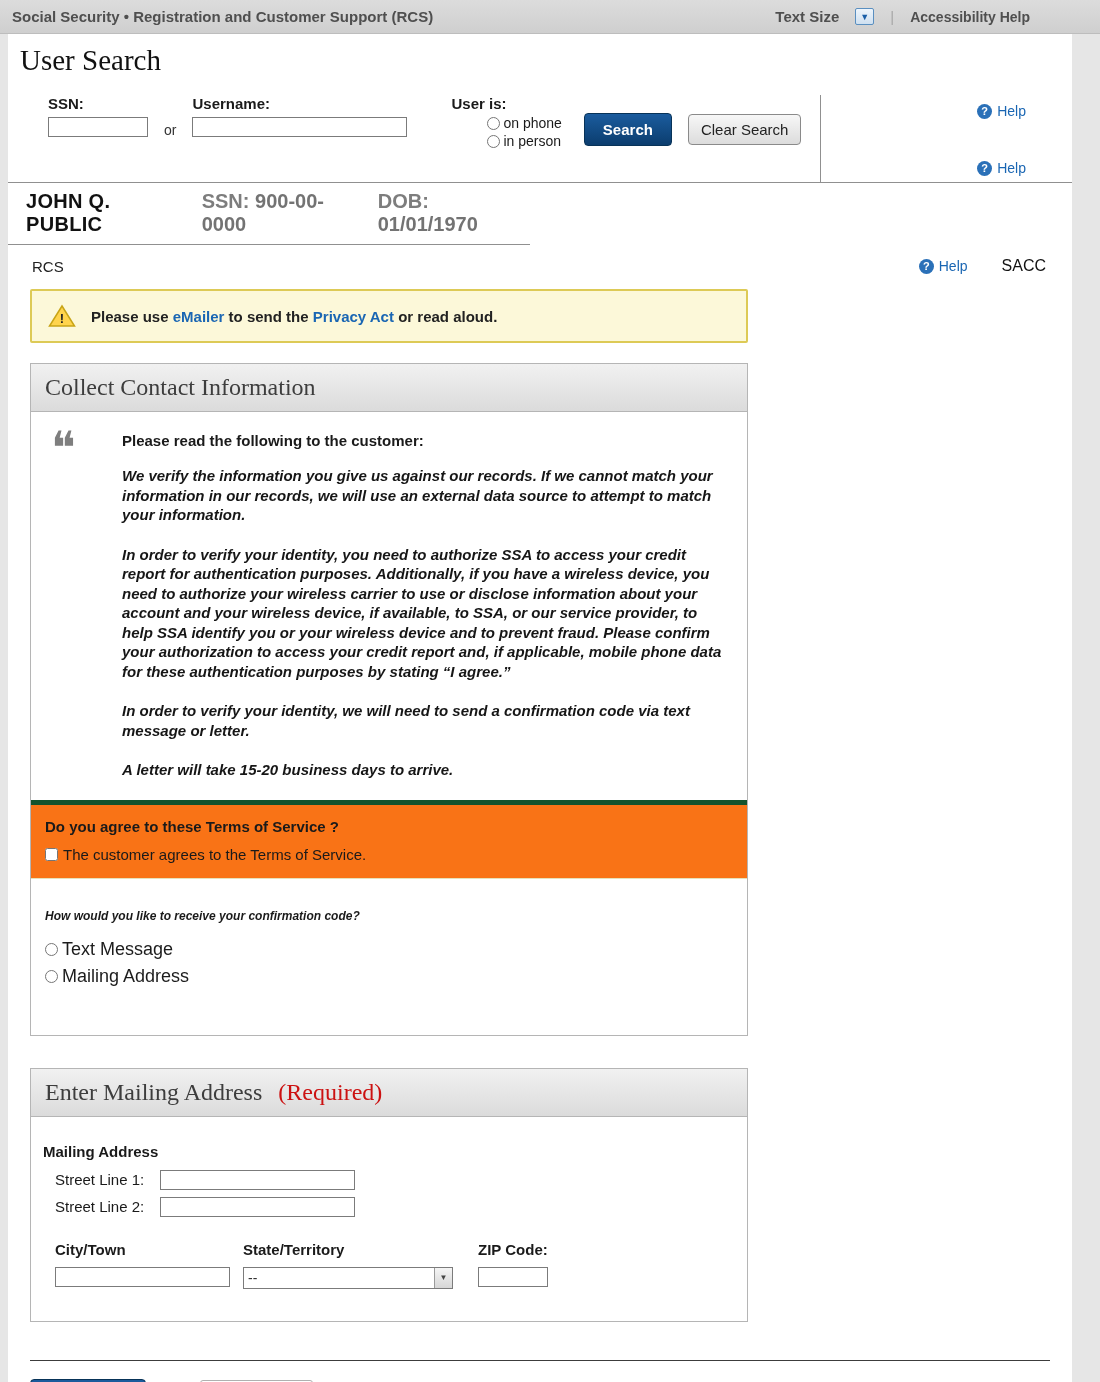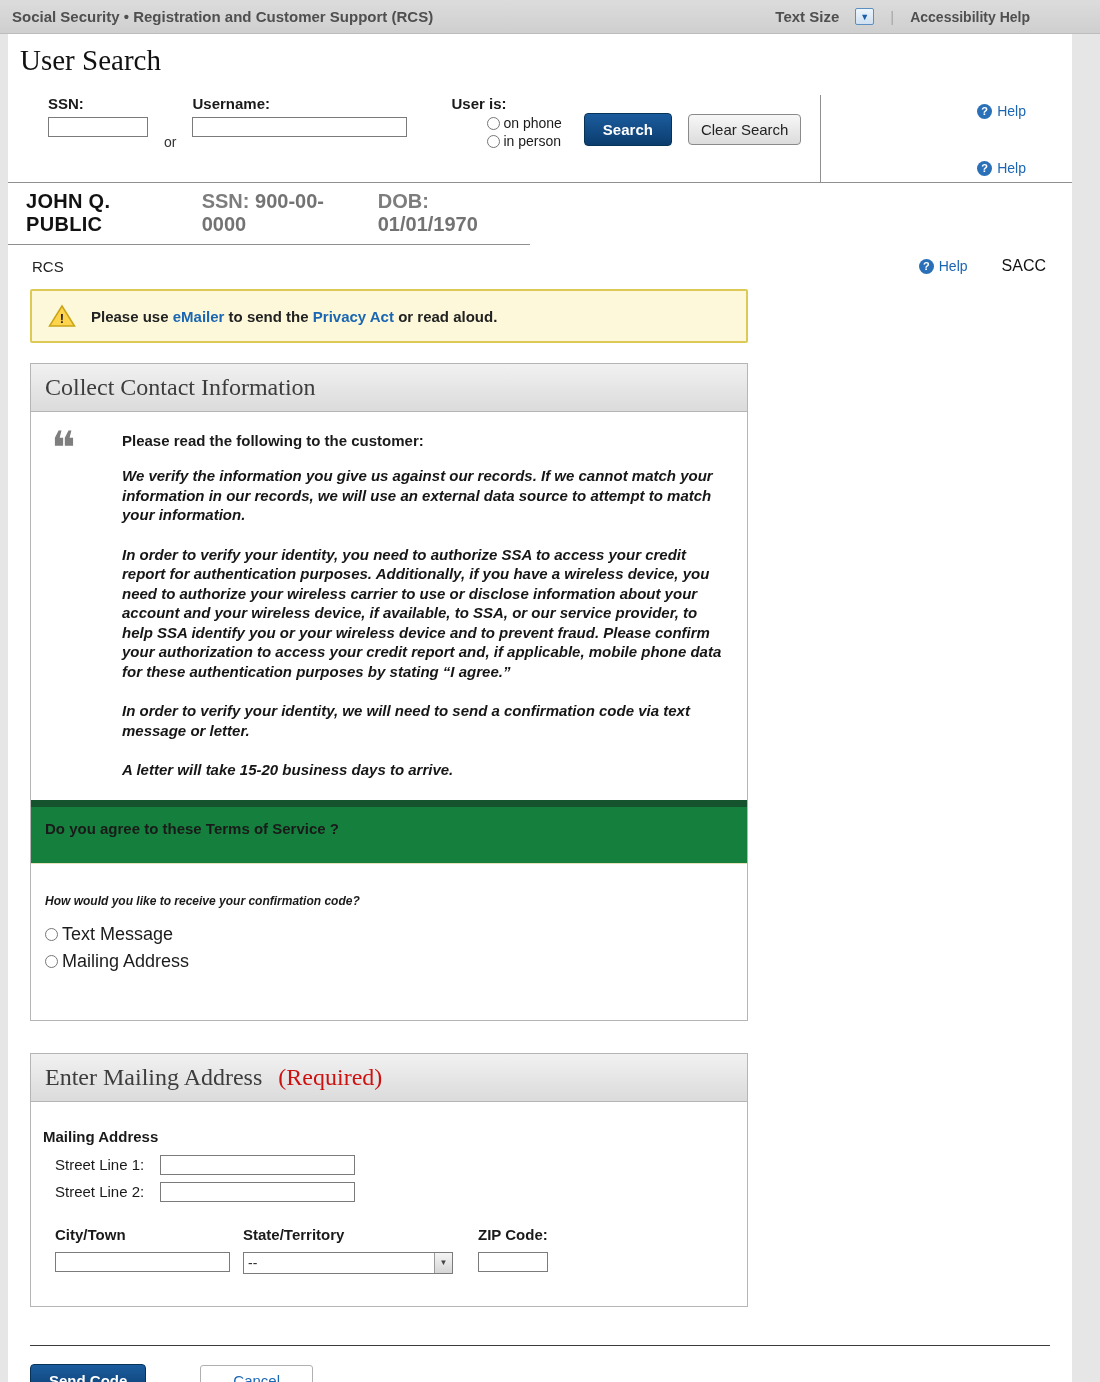--- a/index.html
+++ b/index.html
@@ -49,21 +49,21 @@
     border-bottom: 1px solid #909090;
     min-height: 100px;
   }
   .field-label { display: block; font-weight: bold; font-size: 15px; margin-bottom: 5px; }
   .txt {
     border: 1px solid #7b7b7b; height: 20px; font-size: 14px;
     padding: 0 3px; font-family: inherit; background: #fff;
   }
   .ssn-input { width: 100px; }
   .username-input { width: 215px; }
-  .or-label { font-size: 14px; color: #333; margin-top: 39px; }
+  .or-label { font-size: 14px; color: #333; margin-top: 27px; }
   .user-is { margin-left: 28px; font-size: 14px; }
   .user-is .field-label { margin-bottom: 2px; }
   .radio-line { display: flex; align-items: center; gap: 3px; font-size: 14px; line-height: 18px; padding-left: 36px; }
   .btn-primary {
     background: linear-gradient(#1b5c9e, #0b3d6e);
     color: #fff; font-weight: bold; font-size: 15px;
     border: 1px solid #083358; border-radius: 4px;
     padding: 7px 18px; cursor: pointer; font-family: inherit;
   }
   .search-btn { margin-top: 18px; margin-left: 6px; }
@@ -139,23 +139,23 @@
     font-family: "Liberation Serif", "DejaVu Serif", serif;
     font-size: 46px; color: #7e7e7e; line-height: 1;
   }
   .readout-block { margin-left: 75px; }
   .readout-instruction { font-weight: bold; font-size: 15px; margin-bottom: 17px; }
   .readout-p {
     font-weight: bold; font-style: italic; font-size: 15px;
     line-height: 1.3; margin-bottom: 20px; color: #161616;
   }
   .tos-band {
-    background: #15803d; margin-top: 12px;
+    background: #f97316; margin-top: 12px;
     padding: 13px 14px 15px 14px;
-    border-top: 7px solid #14532d; border-bottom: 1px solid #e6e2bb;
+    border-top: 5px solid #14532d; border-bottom: 1px solid #e6e2bb;
   }
   .tos-question { font-weight: bold; font-size: 15px; margin-bottom: 11px; }
   .tos-check { display: flex; align-items: center; gap: 5px; font-size: 15px; }
   .confirm-section { padding: 30px 14px 42px 14px; }
   .confirm-question { font-weight: bold; font-style: italic; font-size: 12px; margin-bottom: 16px; }
   .confirm-option { display: flex; align-items: center; gap: 4px; font-size: 18px; margin: 6px 0; color: #1c1c1c; }
 
   
   .mailing-body { padding: 26px 14px 32px 12px; }
   .mailing-section-label { font-weight: bold; font-size: 15px; margin-bottom: 10px; }
@@ -292,20 +292,24 @@
         <p class="readout-instruction">Please read the following to the customer:</p>
         <p class="readout-p">We verify the information you give us against our records. If we cannot match your information in our records, we will use an external data source to attempt to match your information.</p>
         <p class="readout-p">In order to verify your identity, you need to authorize SSA to access your credit report for authentication purposes. Additionally, if you have a wireless device, you need to authorize your wireless carrier to use or disclose information about your account and your wireless device, if available, to SSA, or our service provider, to help SSA identify you or your wireless device and to prevent fraud. Please confirm your authorization to access your credit report and, if applicable, mobile phone data for these authentication purposes by stating “I agree.”</p>
         <p class="readout-p">In order to verify your identity, we will need to send a confirmation code via text message or letter.</p>
         <p class="readout-p">A letter will take 15-20 business days to arrive.</p>
       </div>
     </div>
 
     <div class="tos-band">
       <div class="tos-question">Do you agree to these Terms of Service ?</div>
+      <label class="tos-check">
+        <input type="checkbox" style="">
+        <span>The customer agrees to the Terms of Service.</span>
+      </label>
     </div>
 
     <div class="confirm-section">
       <div class="confirm-question">How would you like to receive your confirmation code?</div>
       <label class="confirm-option">
         <input type="radio" name="confirm-method" style="">
         <span>Text Message</span>
       </label>
       <label class="confirm-option">
         <input type="radio" name="confirm-method" style="">

